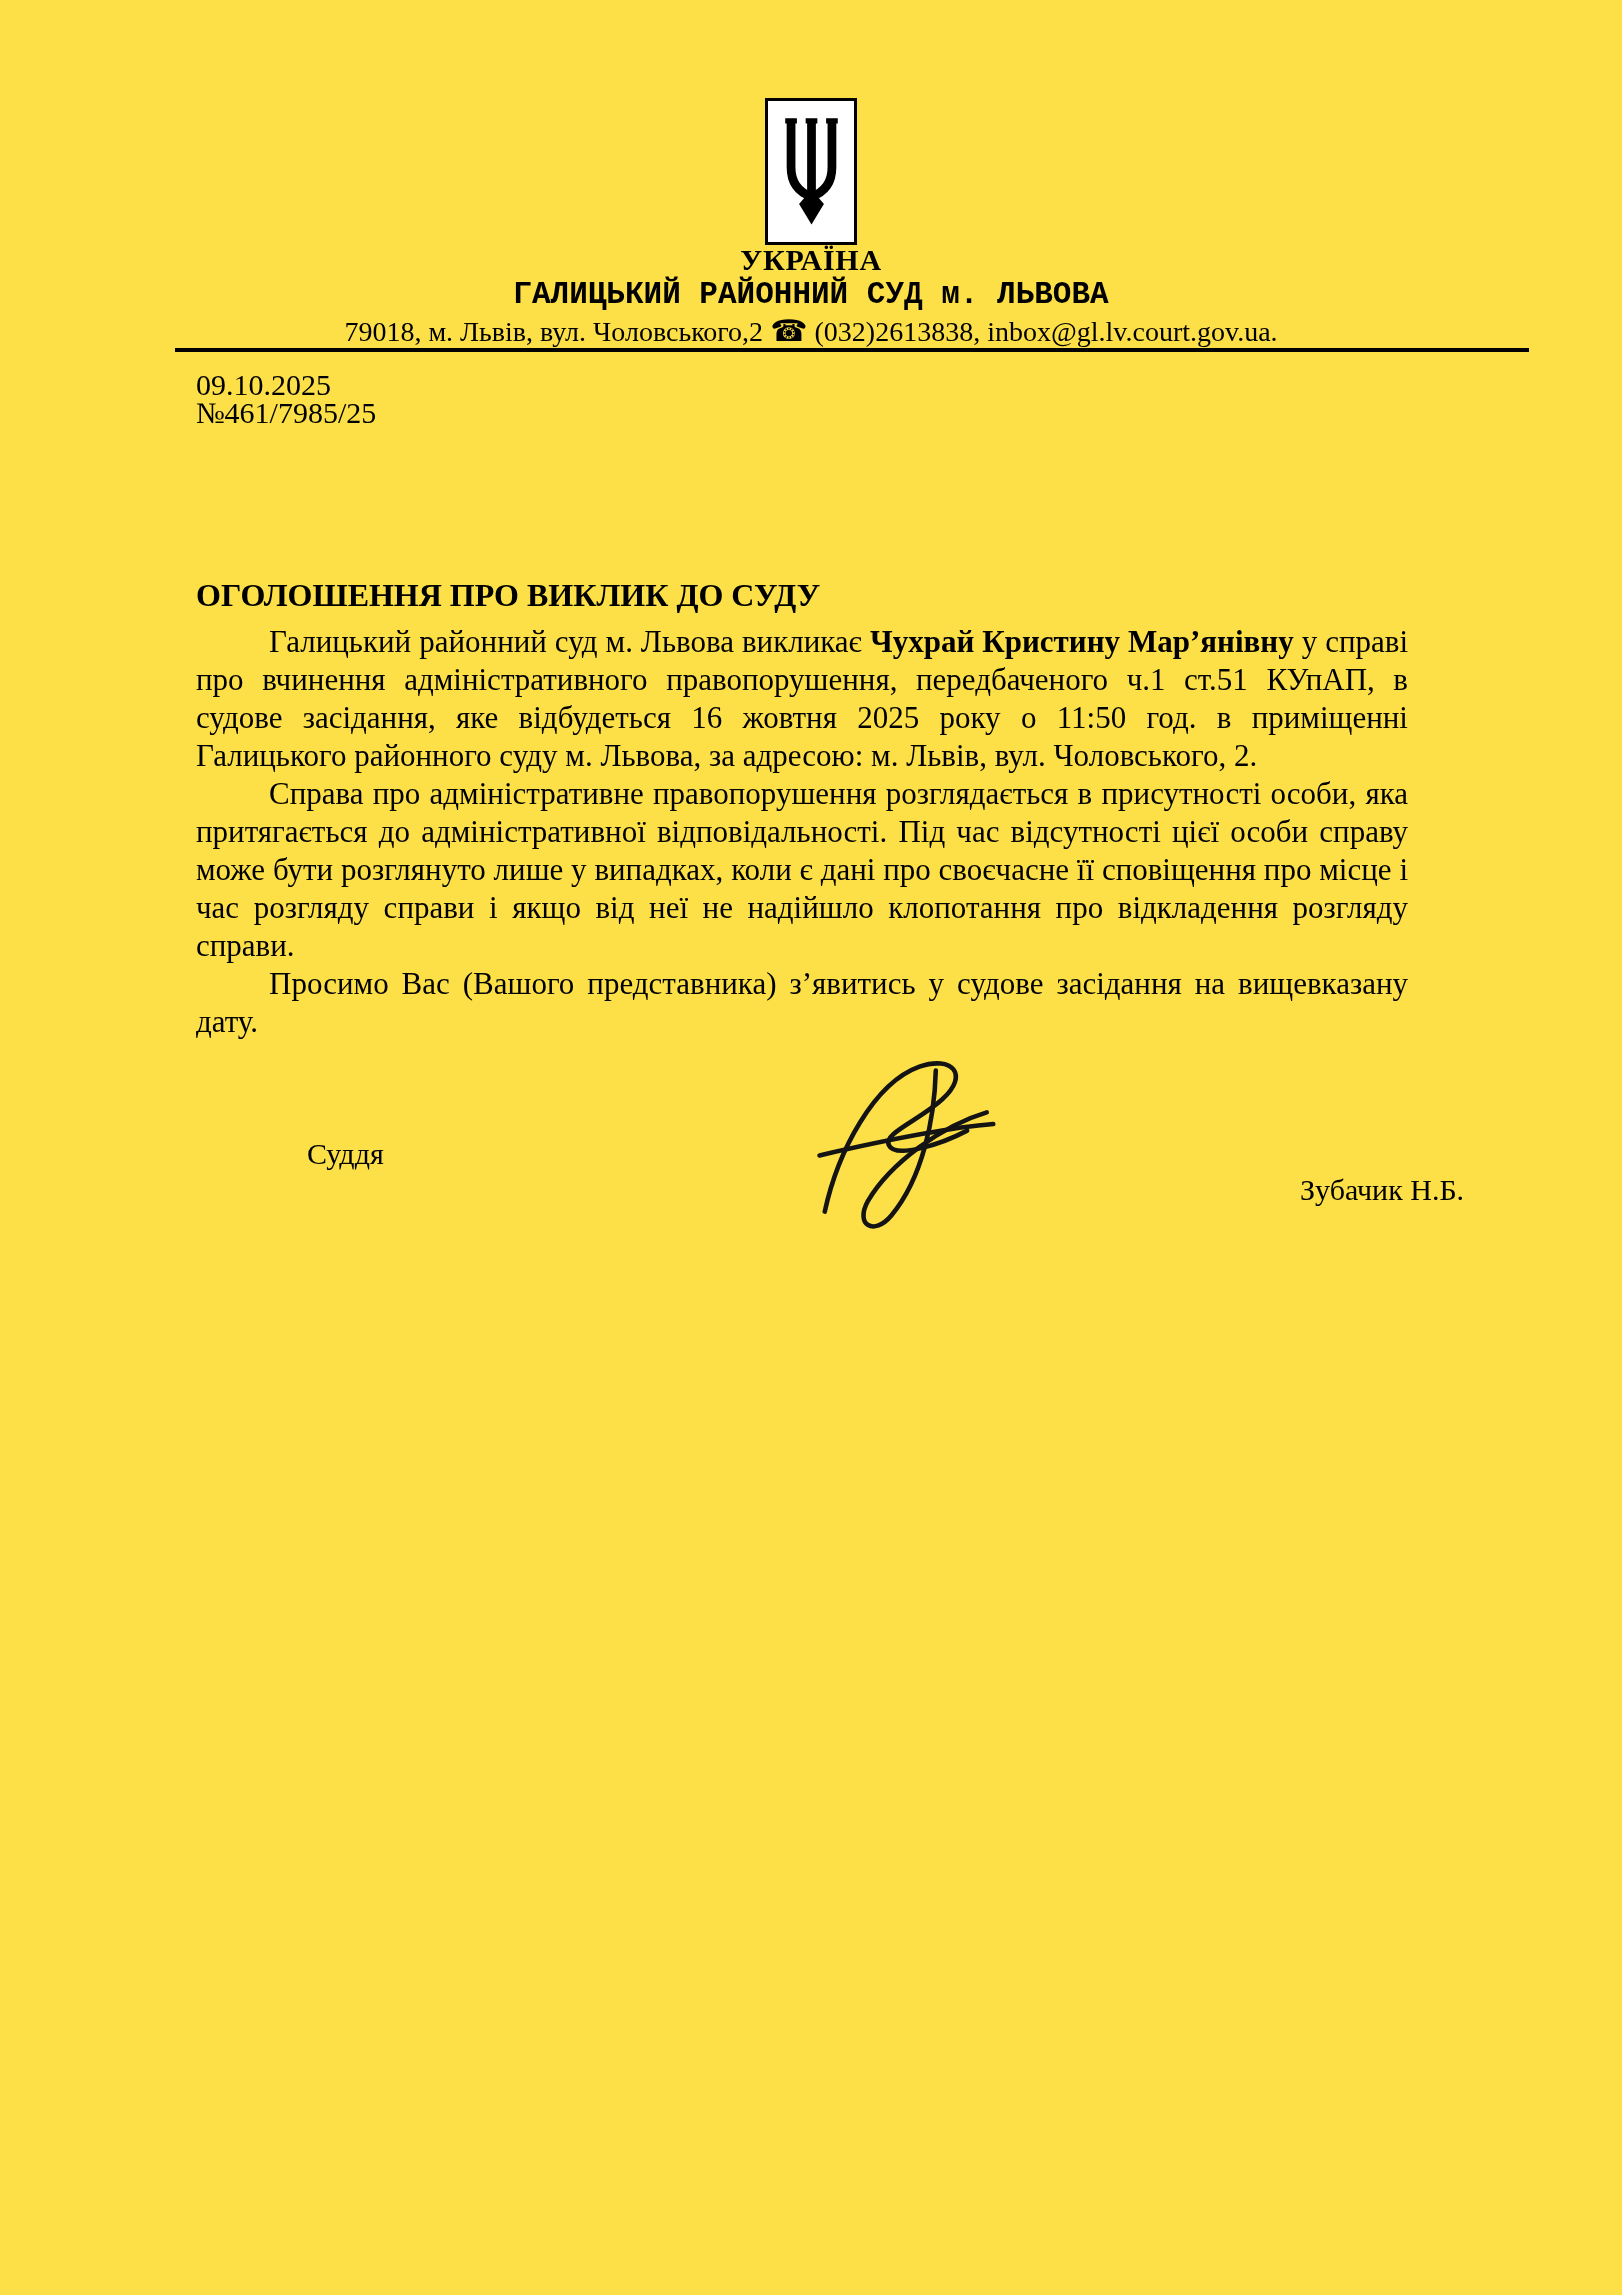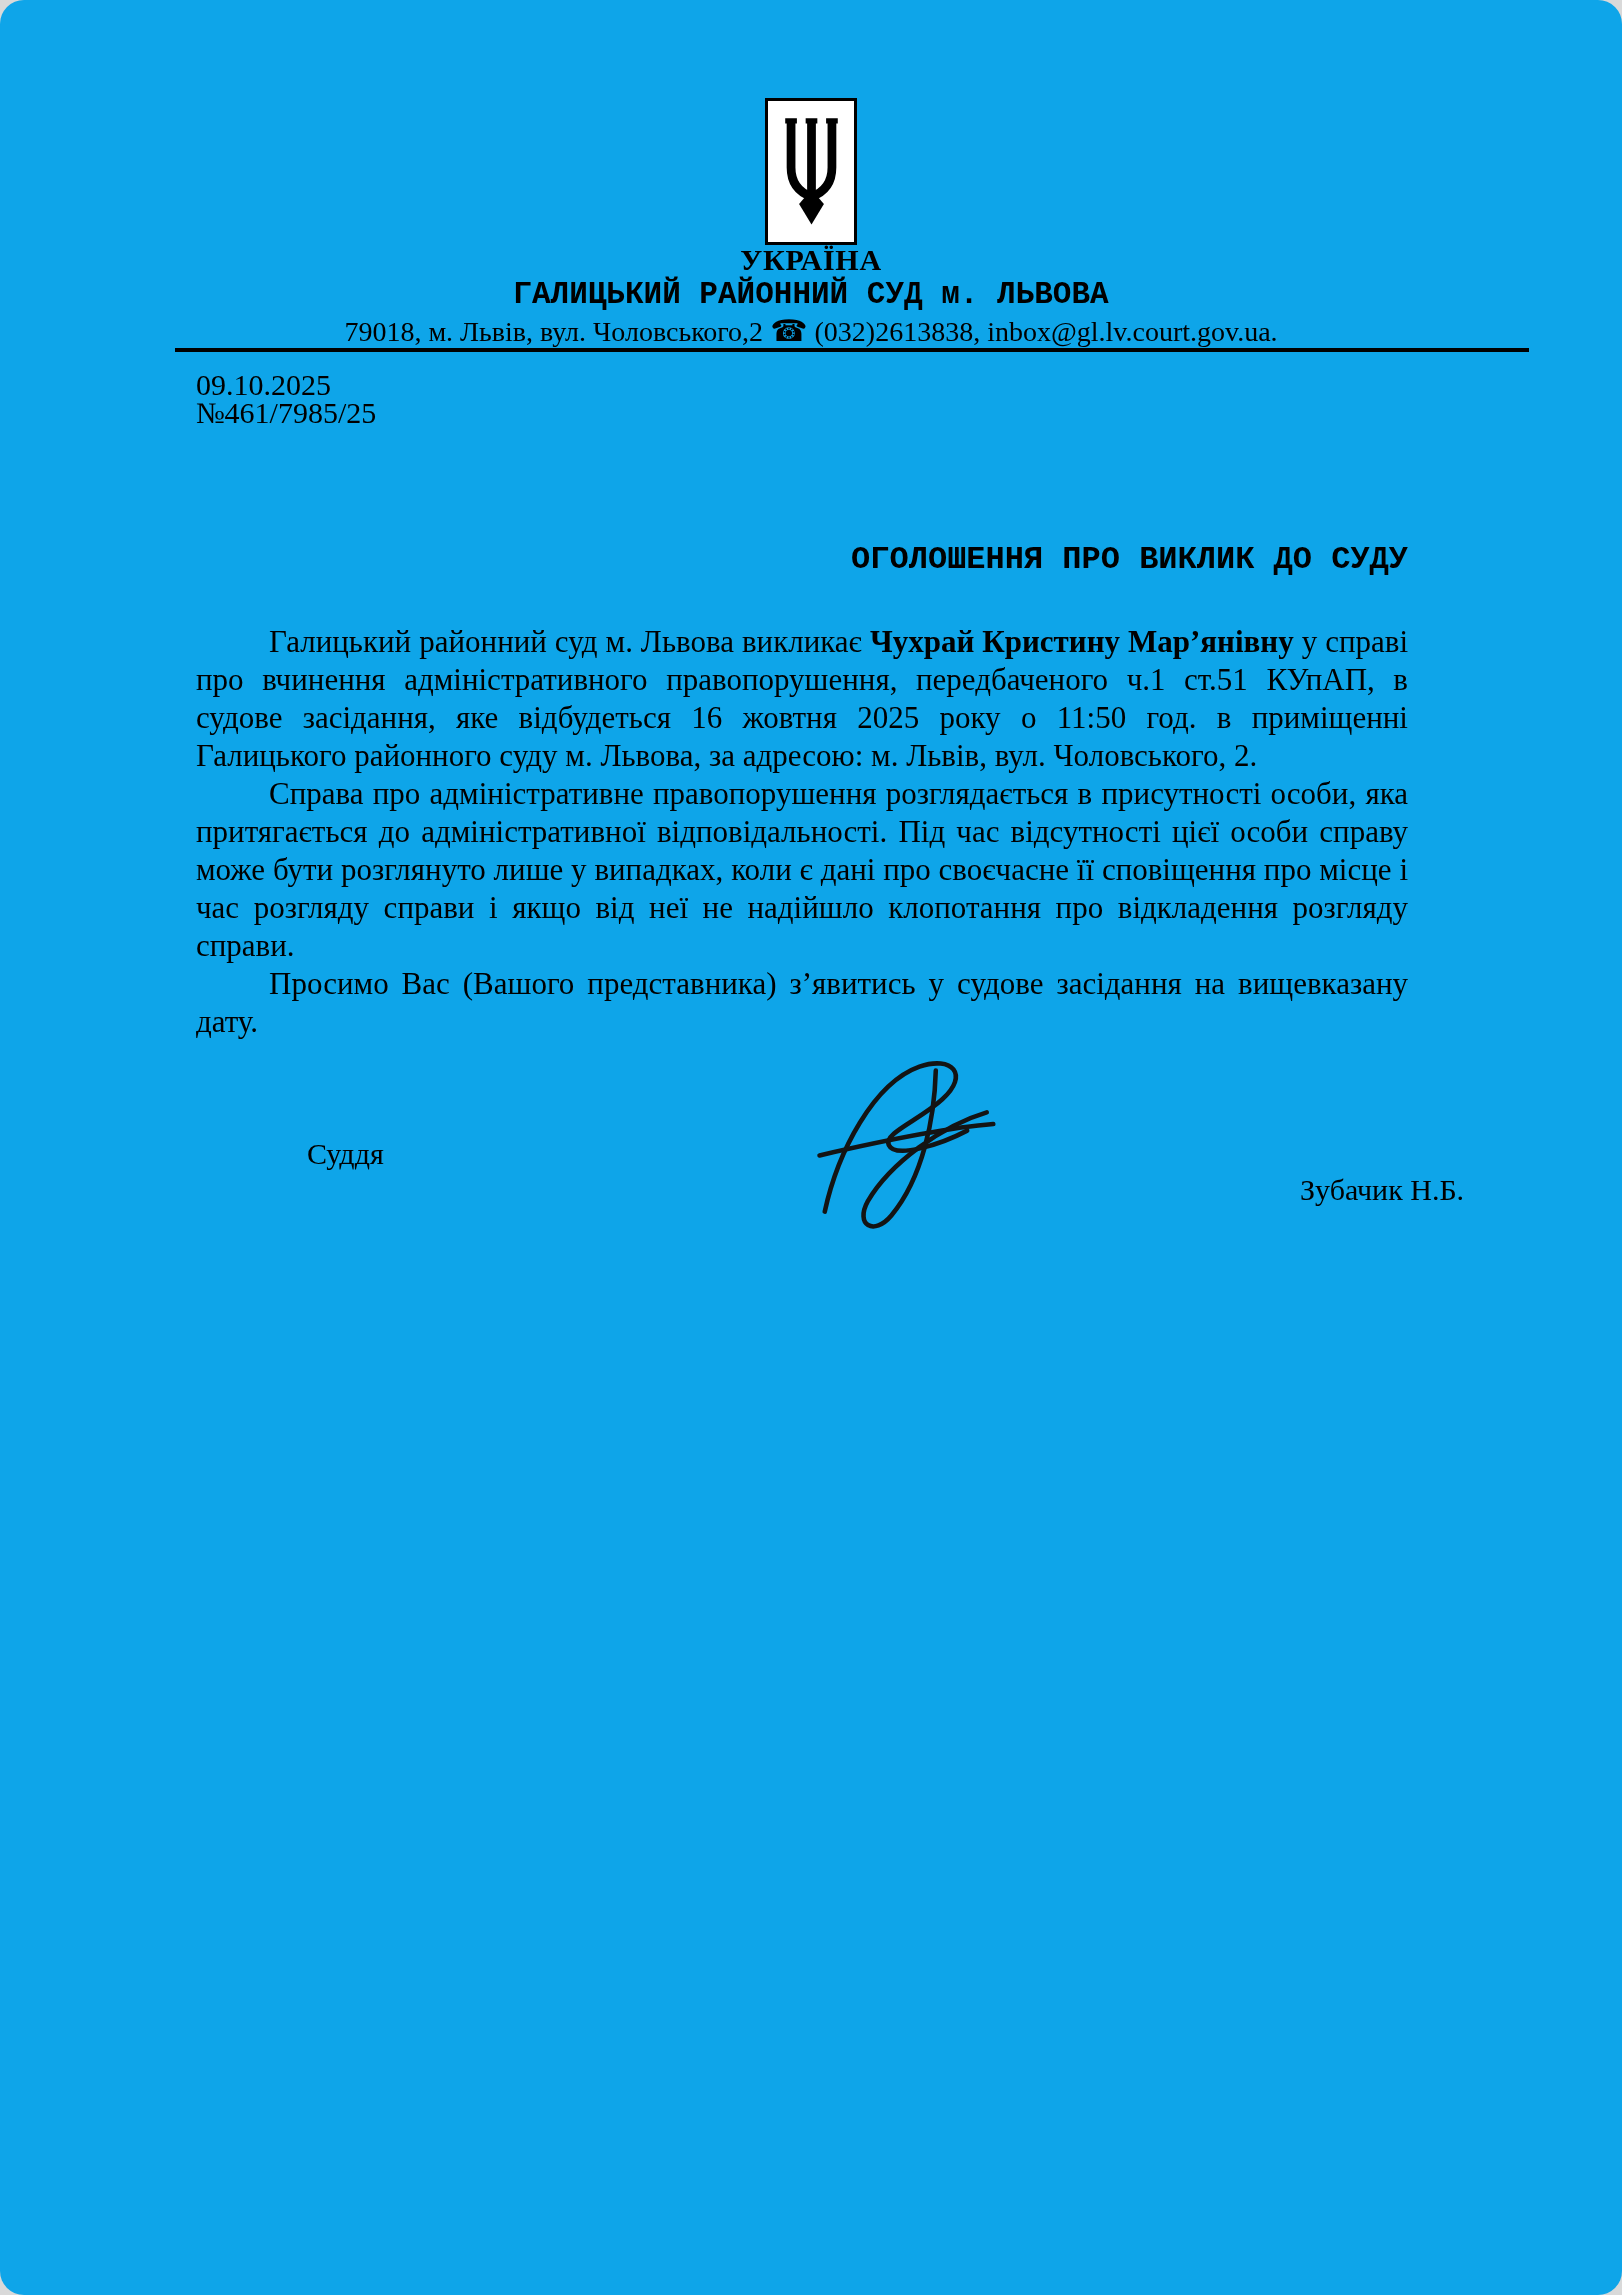--- a/index.html
+++ b/index.html
@@ -3,25 +3,24 @@
 <meta charset="utf-8">
 <title>Court Summons Document</title>
 <style>
   * { margin: 0; padding: 0; box-sizing: border-box; }
   html, body { background: #d9d9d9; }
   .page {
     position: relative;
     width: 1622px;
     height: 2295px;
     margin: 0 auto;
-    background: #0ea5e9;
+    background: #fde047;
     color: #000000;
     font-family: "Liberation Serif", serif;
     overflow: hidden;
-    border-radius: 24px;
   }
 
   
   .emblem-box {
     position: absolute;
     top: 98px;
     left: 765px;
     width: 92px;
     height: 147px;
     border: 3.3px solid #000;
@@ -78,27 +77,26 @@
   }
   .doc-number {
     position: absolute;
     top: 396px;
     left: 196px;
     font-size: 30px;
   }
 
   .title {
     position: absolute;
-    top: 541px;
+    top: 577px;
     left: 196px;
     width: 1212px;
-    text-align: right;
+    text-align: left;
     font-weight: bold;
     font-size: 32px;
-    font-family: Liberation Mono, monospace;
   }
 
   .body-text {
     position: absolute;
     top: 623px;
     left: 196px;
     width: 1212px;
     font-size: 31px;
     line-height: 38px;
     text-align: justify;

